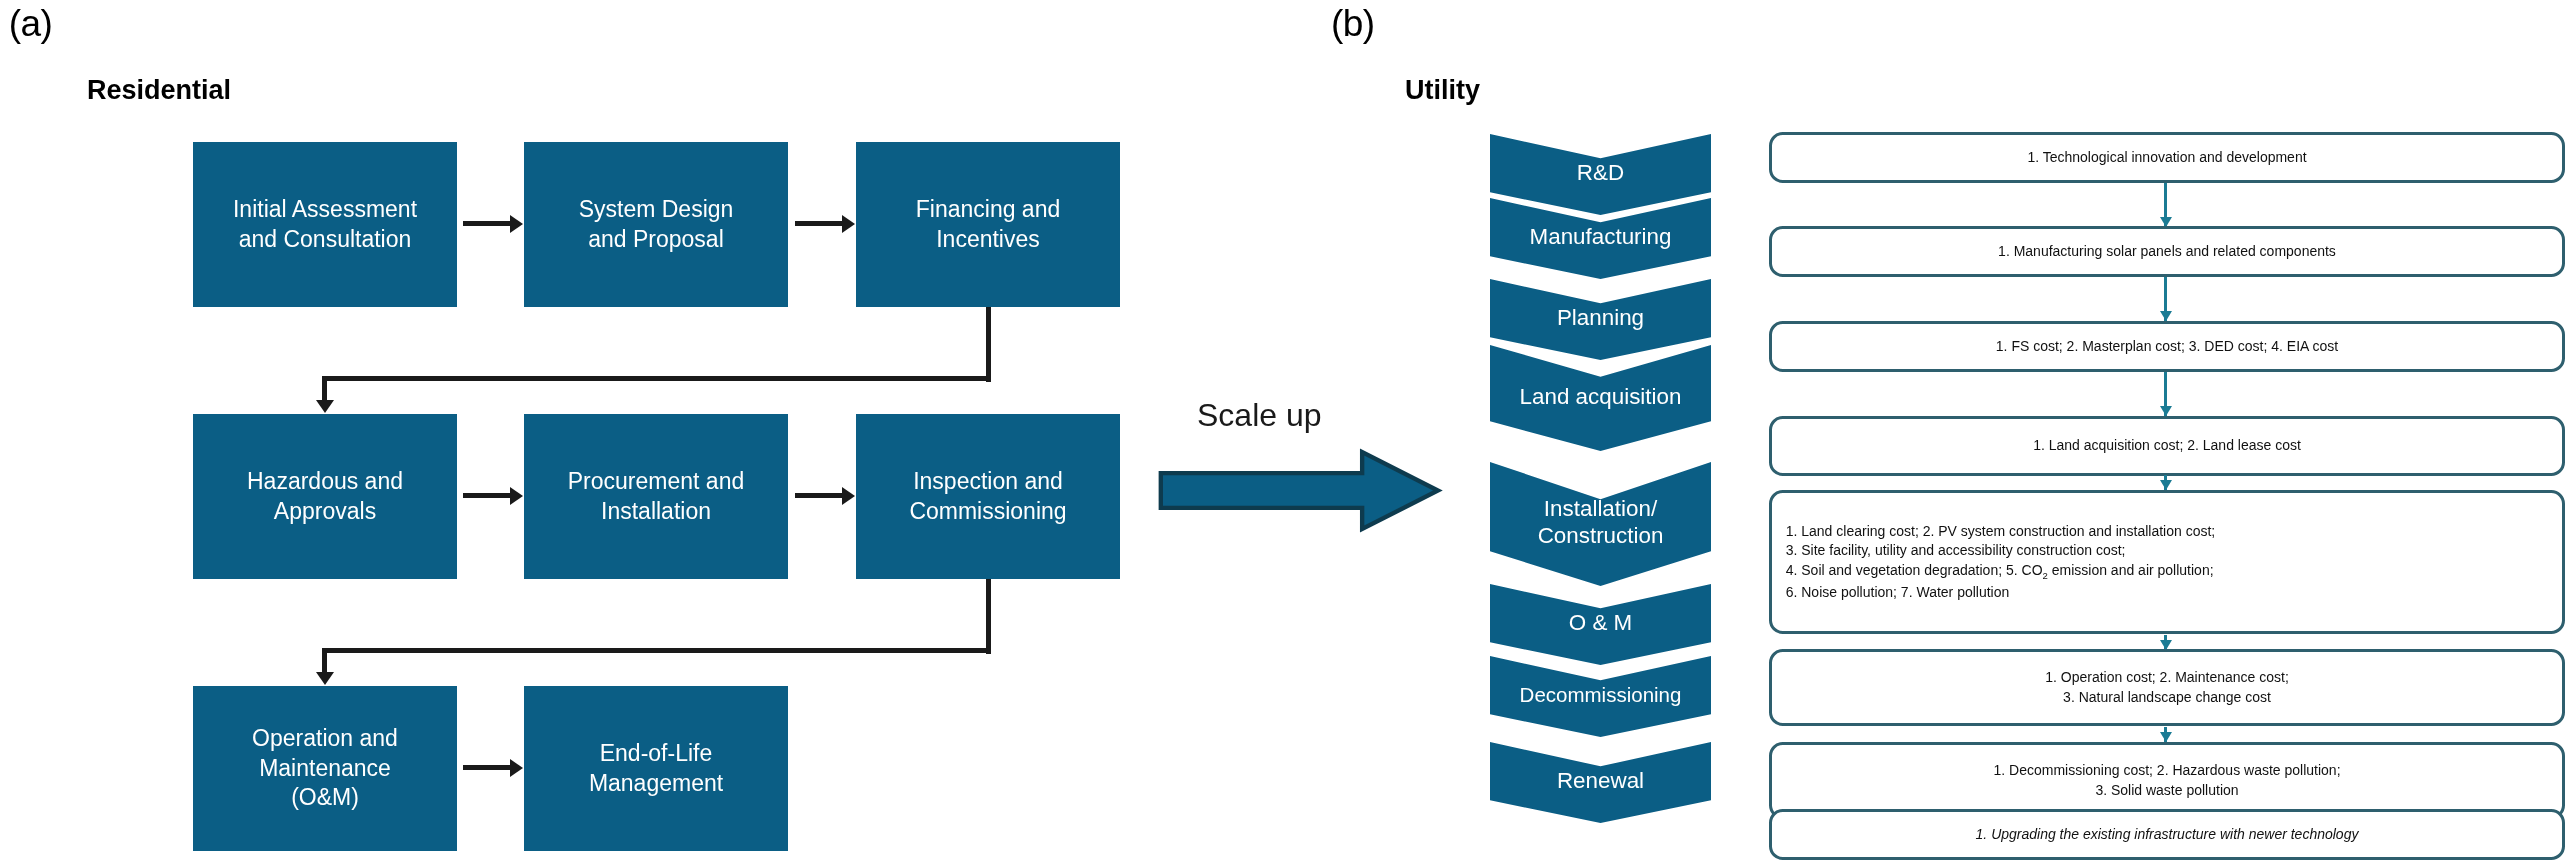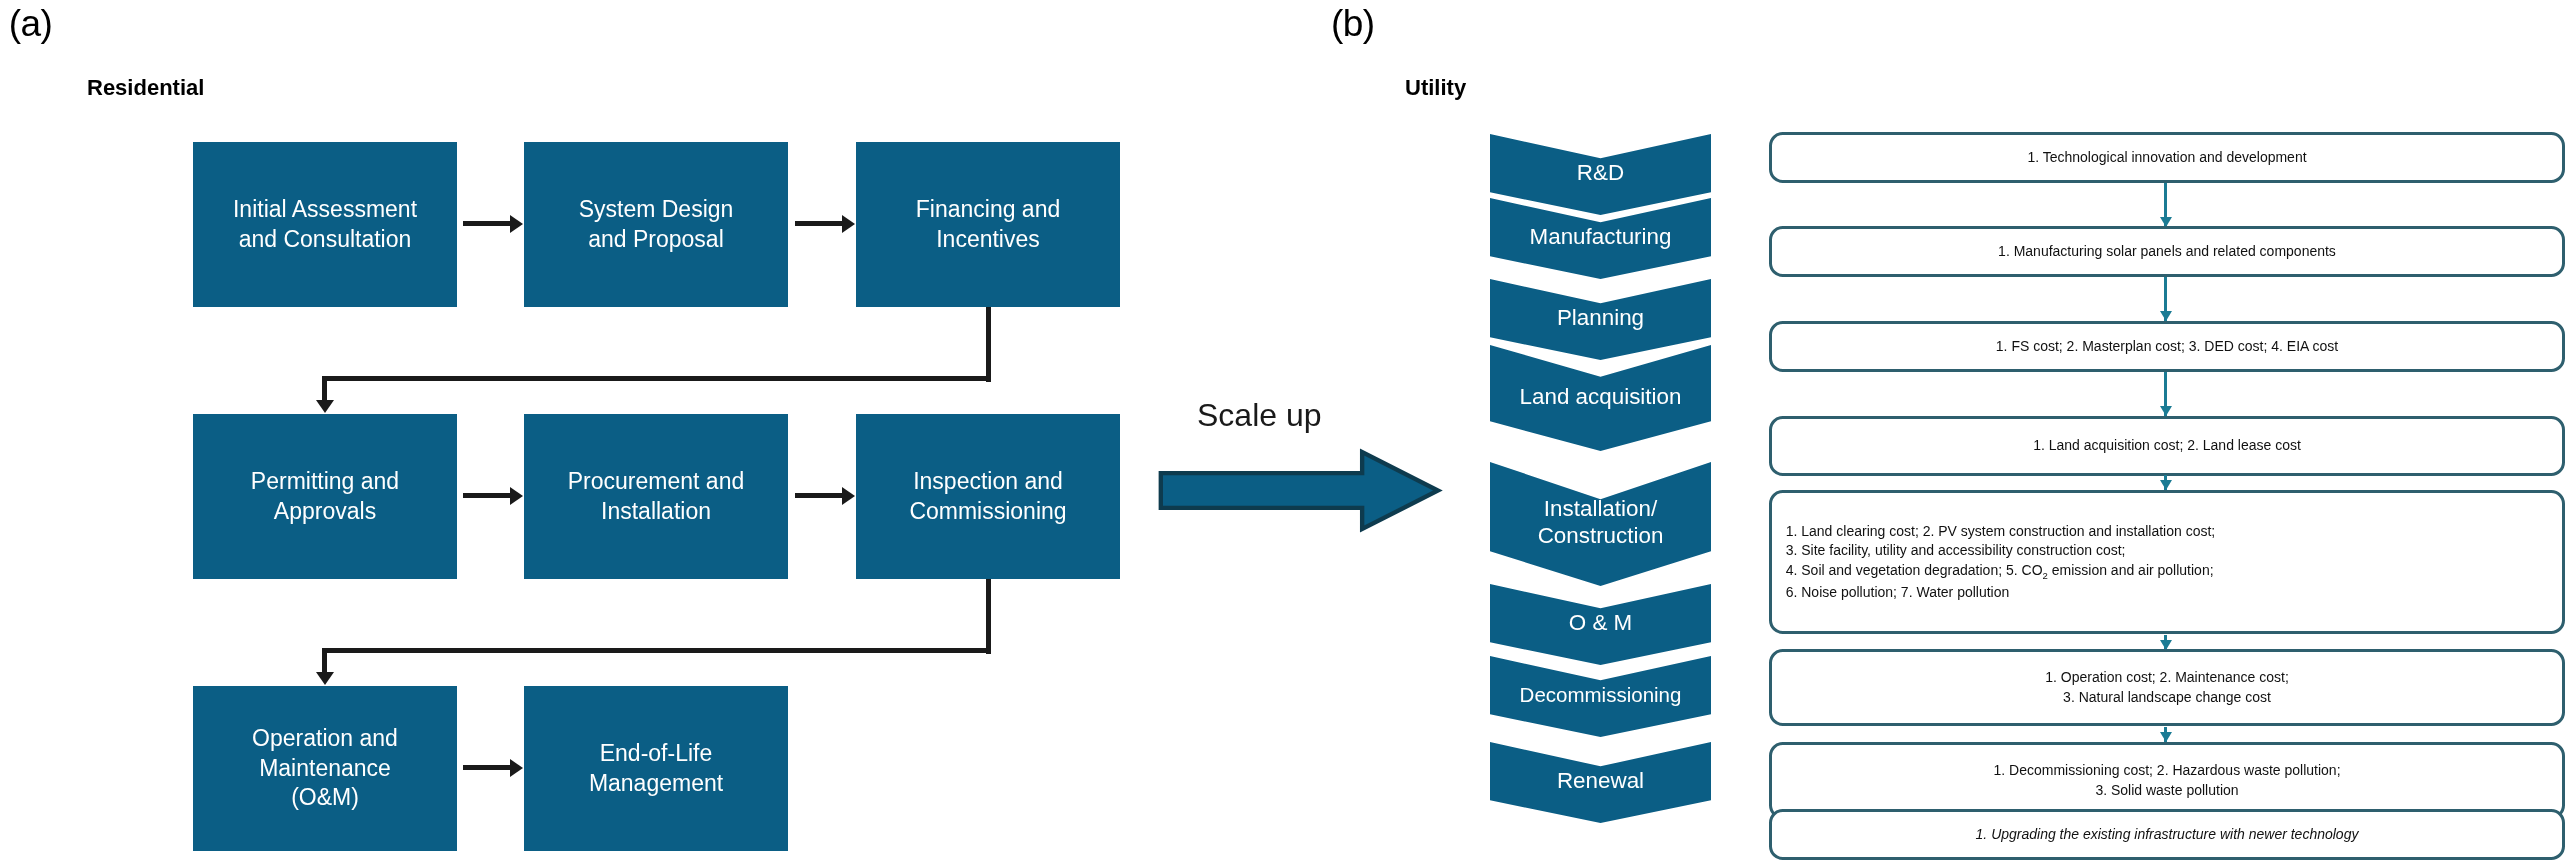--- a/index.html
+++ b/index.html
@@ -20,21 +20,21 @@
   
   .panel-letter {
     position: absolute;
     font-size: 37px;
     font-weight: 400;
     color: #000000;
     letter-spacing: -0.6px;
   }
   .panel-title {
     position: absolute;
-    font-size: 22px;
+    font-size: 27px;
     font-weight: 700;
     color: #000000;
   }
 
   
   .proc-box {
     position: absolute;
     background: #0B5E85;
     color: #ffffff;
     display: flex;
@@ -175,21 +175,21 @@
   <div class="h-arrow" style="left:795px; top:221px; width:49px;"></div>
 
   <div class="elbow">
     <div class="seg-v1" style="left:986px; top:307px; width:5px; height:75px;"></div>
     <div class="seg-h" style="left:325px;  top:376px; width:666px; height:5px;"></div>
     <div class="seg-v2" style="left:322px;  top:376px; width:5px;  height:26px;"></div>
   </div>
 
   <div class="proc-box" id="box-r1b0" style="left:193px;  top:414px; width:264px; height:165px;">
     <div>
-      <span>Permitting and</span>
+      <span>Hazardous and</span>
       <span>Approvals</span>
     </div>
   </div>
   <div class="proc-box" id="box-r1b1" style="left:524px;  top:414px; width:264px; height:165px;">
     <div>
       <span>Procurement and</span>
       <span>Installation</span>
     </div>
   </div>
   <div class="proc-box" id="box-r1b2" style="left:856px; top:414px; width:264px; height:165px;">

